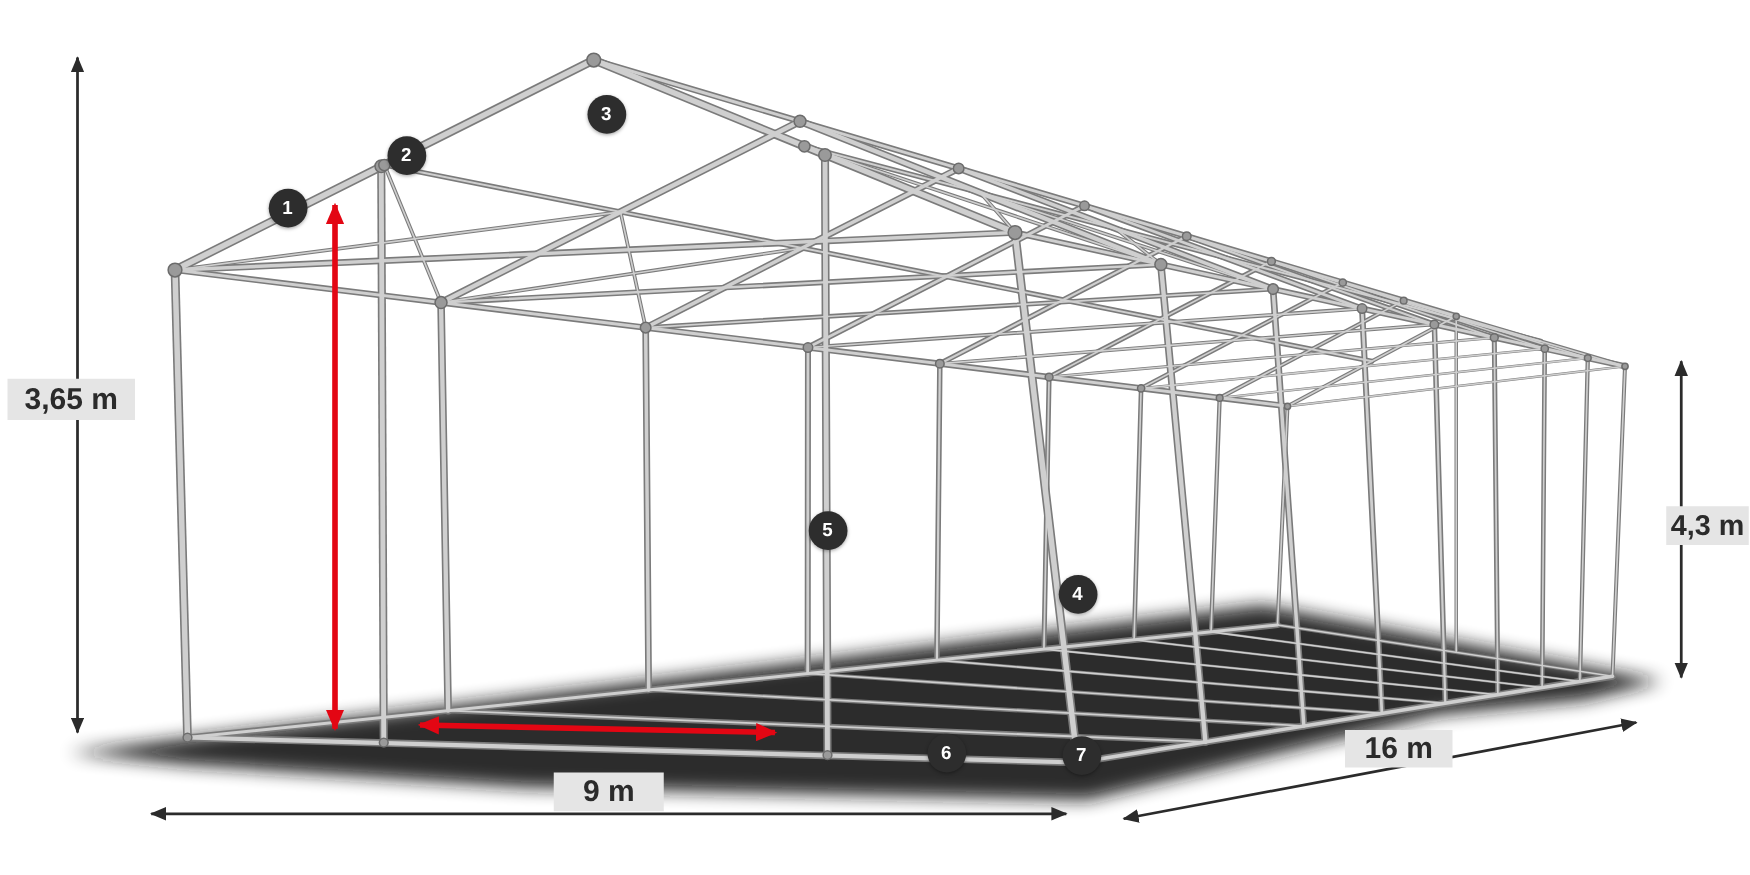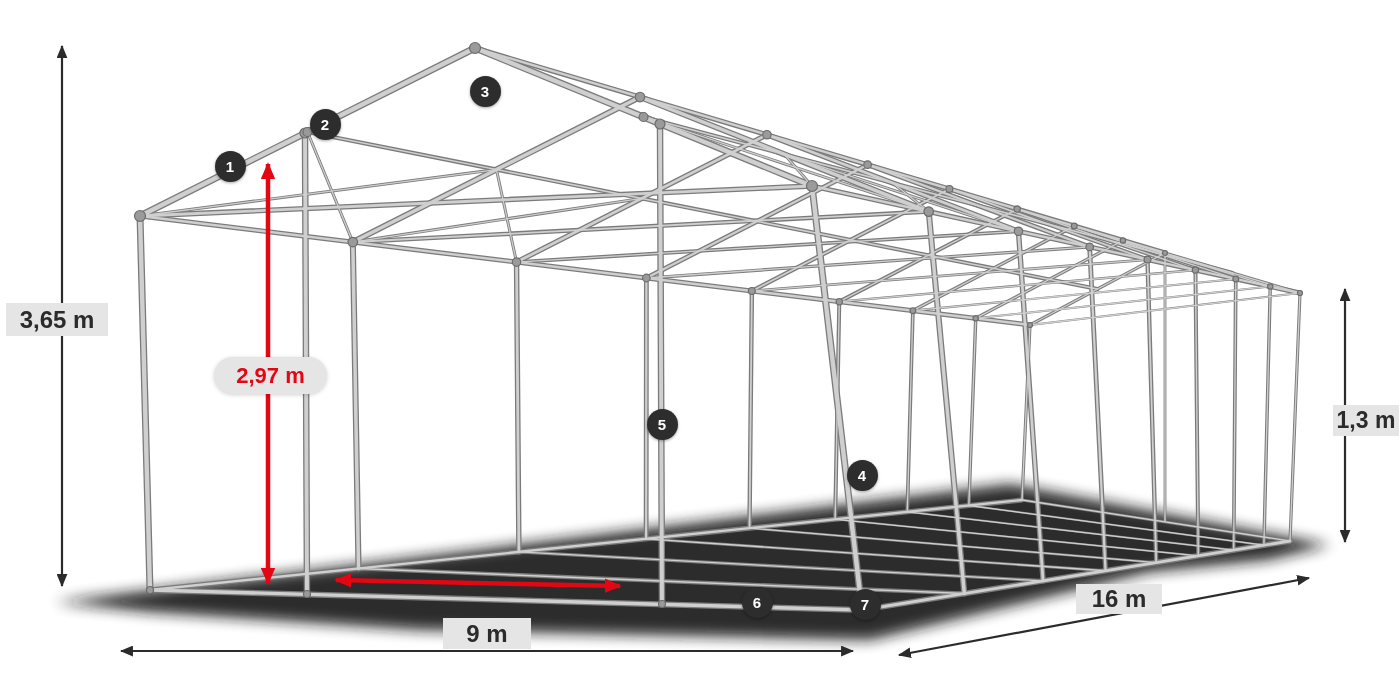--- a/index.html
+++ b/index.html
@@ -235,23 +235,22 @@
       <line class="dimB" x1="1345" y1="289" x2="1345" y2="542" marker-start="url(#mB)" marker-end="url(#mB)"></line>
       <line class="dimB" x1="121" y1="651" x2="853" y2="651" marker-start="url(#mB)" marker-end="url(#mB)"></line>
       <line class="dimB" x1="899" y1="655" x2="1309" y2="578" marker-start="url(#mB)" marker-end="url(#mB)"></line>
       <line class="dimR" x1="268" y1="164" x2="268" y2="583" marker-start="url(#mR)" marker-end="url(#mR)"></line>
       <line class="dimR" x1="336" y1="580" x2="620" y2="586" marker-start="url(#mR)" marker-end="url(#mR)"></line>
     </g>
   </svg>
 
   <div class="dim-label" style="left:6px;top:303px;width:102px;height:33px;font-size:24px;">3,65 m</div>
 
-  <div class="dim-label red" style="left:214px;top:357px;width:113px;height:37px;font-size:22px;">2,97 m</div>
-
-  <div class="dim-label" style="left:1333px;top:405px;width:66px;height:31px;font-size:23px;">1,3 m</div>
+
+  <div class="dim-label" style="left:1333px;top:405px;width:66px;height:31px;font-size:23px;">4,3 m</div>
 
   <div class="dim-label" style="left:443px;top:618px;width:88px;height:31px;font-size:24px;">9 m</div>
 
   <div class="dim-label" style="left:1076px;top:584px;width:86px;height:30px;font-size:24px;">16 m</div>
 
 
   <div id="badges-layer">
       <div class="badge" style="left: 214.5px; top: 150.5px;">1</div>
       <div class="badge" style="left: 309.5px; top: 108.5px;">2</div>
       <div class="badge" style="left: 469.5px; top: 75.5px;">3</div>

